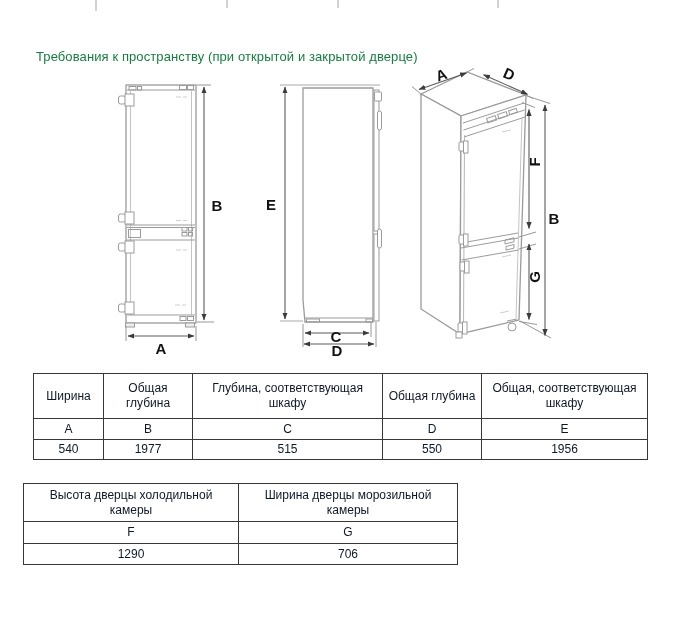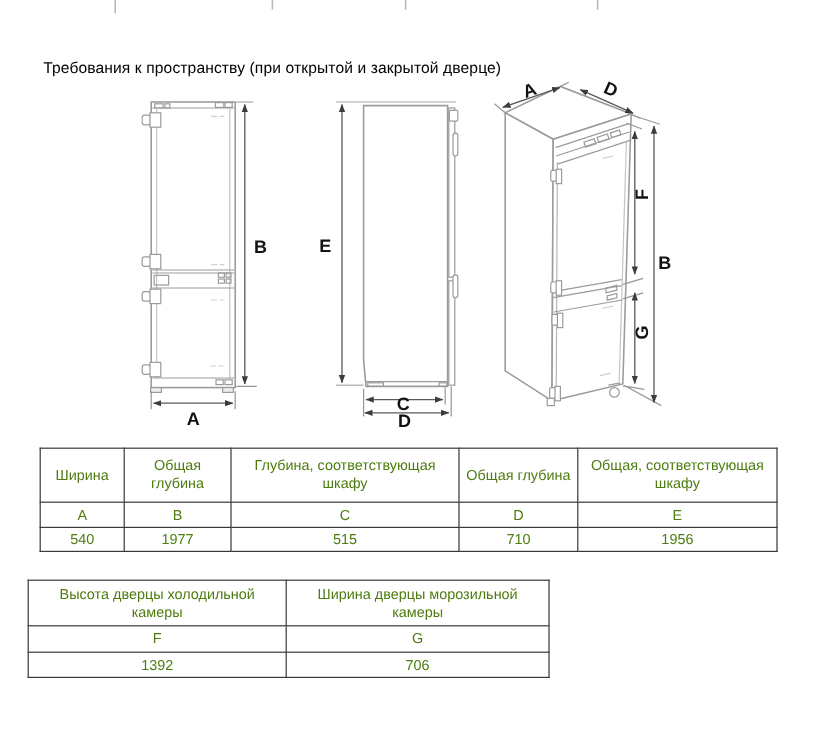--- a/index.html
+++ b/index.html
@@ -1,23 +1,23 @@
 <!DOCTYPE html>
 <html><head>
 <meta charset="utf-8">
 <style>
   html,body{margin:0;padding:0;background:#fff;}
   .page{position:relative;width:680px;height:630px;background:#ffffff;overflow:hidden;
         font-family:"Liberation Sans",sans-serif;color:#1a1a1a;}
-  .title{position:absolute;left:36px;top:49px;font-size:13px;color:#000000;letter-spacing:.1px;}
+  .title{position:absolute;left:36px;top:49px;font-size:13px;color:#15803d;letter-spacing:.1px;}
   svg.draw{position:absolute;left:0;top:0;}
   .dimlbl{font-family:"Liberation Sans",sans-serif;font-size:15px;font-weight:700;fill:#121212;}
   
   table.spec{position:absolute;border-collapse:collapse;table-layout:fixed;
-             font-size:12px;color:#4d7c0f;background:#fff;}
+             font-size:12px;color:#0f172a;background:#fff;}
   table.spec th,table.spec td{border:1px solid #383838;text-align:center;vertical-align:middle;
              font-weight:400;padding:1px 5px;line-height:1.25;}
   #t1{left:33px;top:373px;width:614px;}
   #t1 tr.hdr th{height:42px;}
   #t1 tr.letters td{height:18px;}
   #t1 tr.values td{height:17px;margin-top:12px;}
   #t2{left:23px;top:483px;width:434px;}
   #t2 tr.hdr th{height:35px;}
   #t2 tr.letters td{height:19px;}
   #t2 tr.values td{height:18px;}
@@ -241,40 +241,40 @@
       <td>A</td>
       <td>B</td>
       <td>C</td>
       <td>D</td>
       <td>E</td>
     </tr>
     <tr class="values">
       <td>540</td>
       <td>1977</td>
       <td>515</td>
-      <td>710</td>
+      <td>550</td>
       <td>1956</td>
     </tr>
   </tbody>
     </table>
 
   <table class="spec" id="t2">
     <colgroup>
         <col style="width:215px">
         <col style="width:219px">
       </colgroup>
     <tbody>
         <tr class="hdr">
       <th>Высота дверцы холодильной камеры</th>
       <th>Ширина дверцы морозильной камеры</th>
     </tr>
     <tr class="letters">
       <td>F</td>
       <td>G</td>
     </tr>
     <tr class="values">
-      <td>1392</td>
+      <td>1290</td>
       <td>706</td>
     </tr>
   </tbody>
     </table>
 
 </div>
 
 </body></html>

